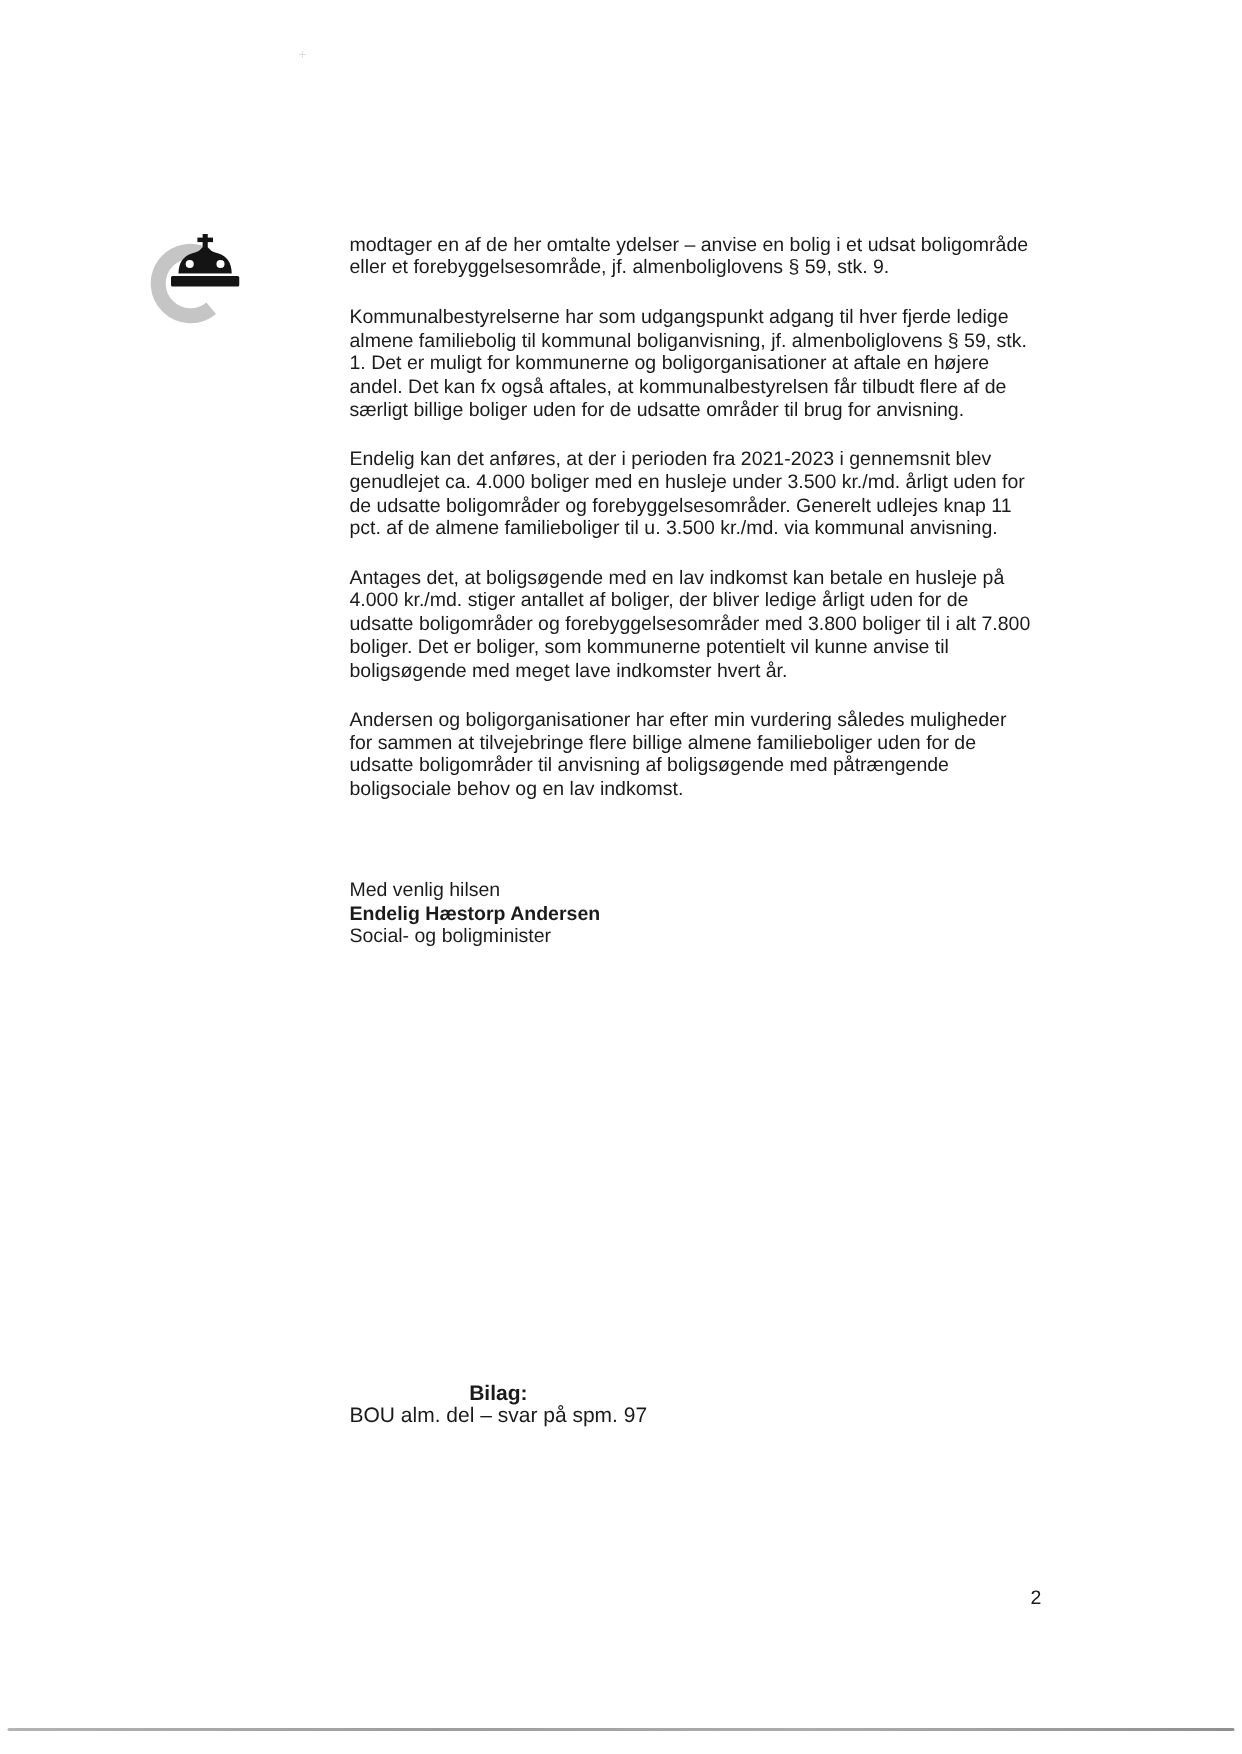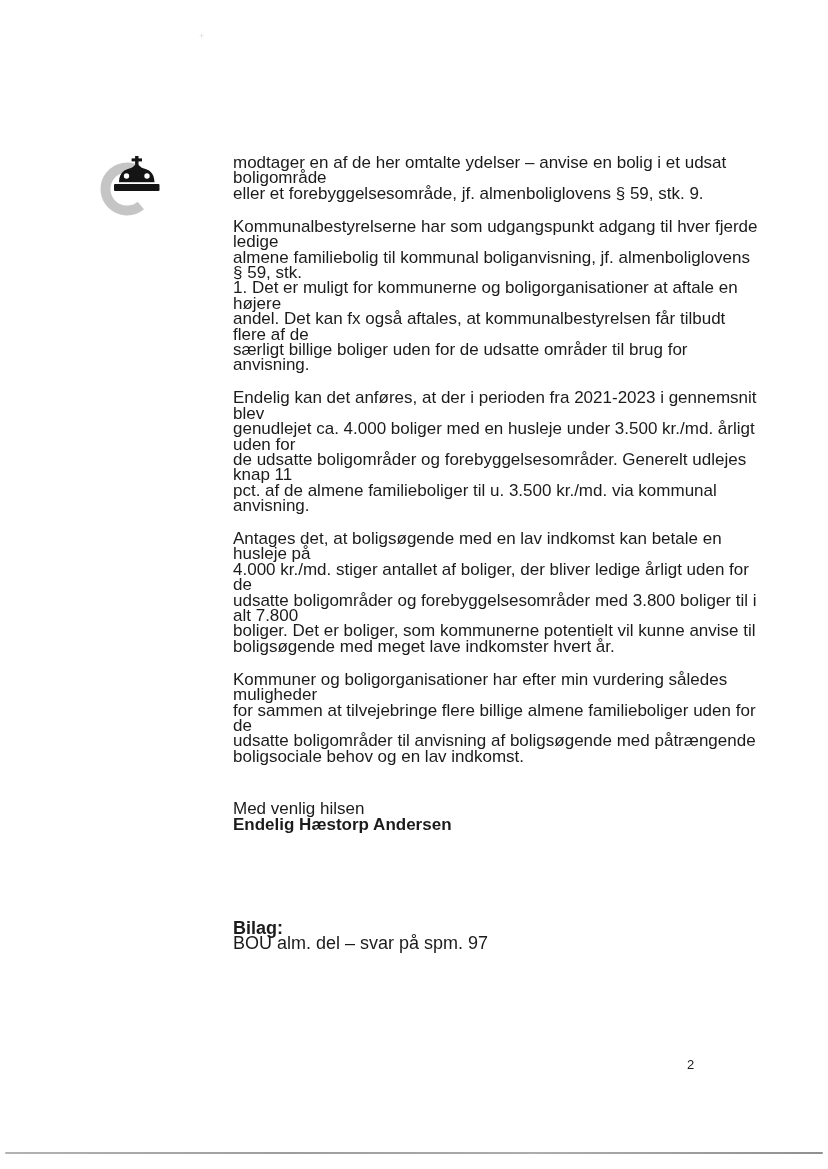--- a/index.html
+++ b/index.html
@@ -32,44 +32,45 @@
     top: 155px;
     width: 64px;
     height: 62px;
   }
   
   .letter-body {
     position: absolute;
     left: 233px;
     top: 155px;
     width: 530px;
-    font-size: 17px;
+    font-size: 13px;
     line-height: 15.4px;
     letter-spacing: 0px;
   }
   .letter-body p.para {
     margin: 0 0 17.5px 0;
     white-space: pre-line;
   }
   .closing {
-    margin-top: 37px;
+    margin-top: 52px;
   }
   .closing .line {
     line-height: 15.4px;
   }
   .signature-name {
     font-weight: bold;
   }
   
   .attachment {
     position: absolute;
     left: 233px;
     top: 921px;
-    font-size: 18px;
+    font-size: 14px;
     line-height: 15.4px;
+    text-align: center;
   }
   .attachment .label {
     font-weight: bold;
   }
   
   .page-number {
     position: absolute;
     left: 687px;
     top: 1057px;
     font-size: 13px;
@@ -119,28 +120,29 @@
 særligt billige boliger uden for de udsatte områder til brug for anvisning.</p>
     <p class="para">Endelig kan det anføres, at der i perioden fra 2021-2023 i gennemsnit blev
 genudlejet ca. 4.000 boliger med en husleje under 3.500 kr./md. årligt uden for
 de udsatte boligområder og forebyggelsesområder. Generelt udlejes knap 11
 pct. af de almene familieboliger til u. 3.500 kr./md. via kommunal anvisning.</p>
     <p class="para">Antages det, at boligsøgende med en lav indkomst kan betale en husleje på
 4.000 kr./md. stiger antallet af boliger, der bliver ledige årligt uden for de
 udsatte boligområder og forebyggelsesområder med 3.800 boliger til i alt 7.800
 boliger. Det er boliger, som kommunerne potentielt vil kunne anvise til
 boligsøgende med meget lave indkomster hvert år.</p>
-    <p class="para">Kommuner og boligorganisationer har efter min vurdering således muligheder
+    <p class="para">Andersen og boligorganisationer har efter min vurdering således muligheder
 for sammen at tilvejebringe flere billige almene familieboliger uden for de
 udsatte boligområder til anvisning af boligsøgende med påtrængende
 boligsociale behov og en lav indkomst.</p>
 
     <div class="closing">
       <div class="line">Med venlig hilsen</div>
       <div class="line signature-name">Endelig Hæstorp Andersen</div>
+      <div class="line">Social- og boligminister</div>
     </div>
   </div>
 
   <div class="attachment">
     <div class="label">Bilag:</div>
     <div class="value">BOU alm. del – svar på spm. 97</div>
   </div>
 
   <div class="page-number">2</div>
 

